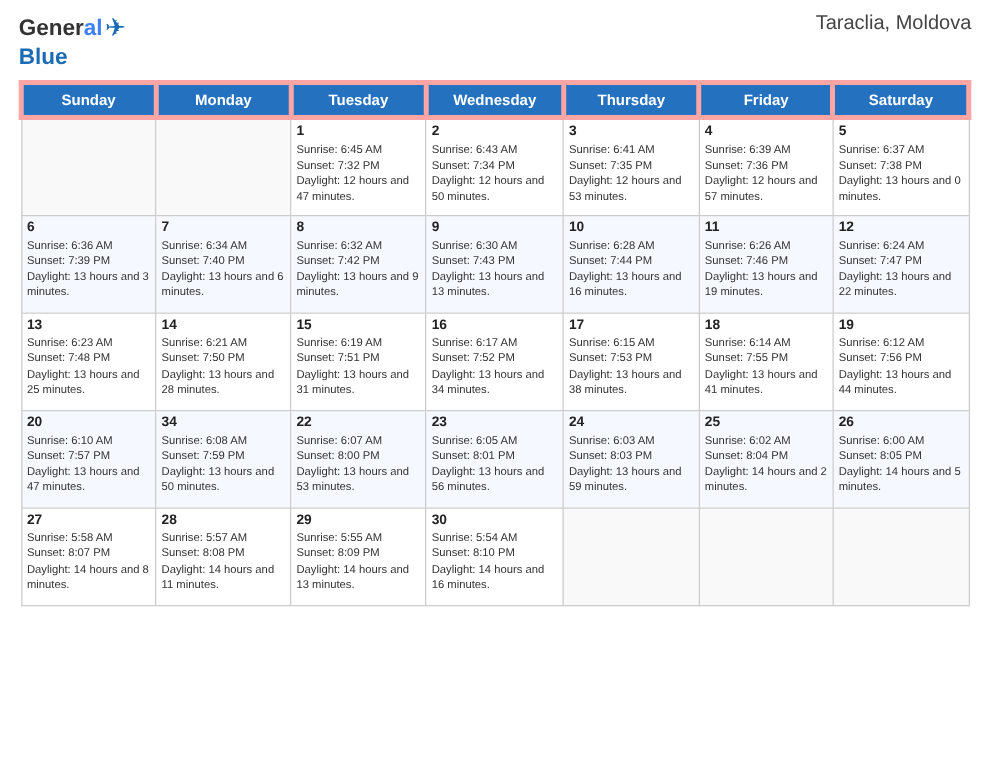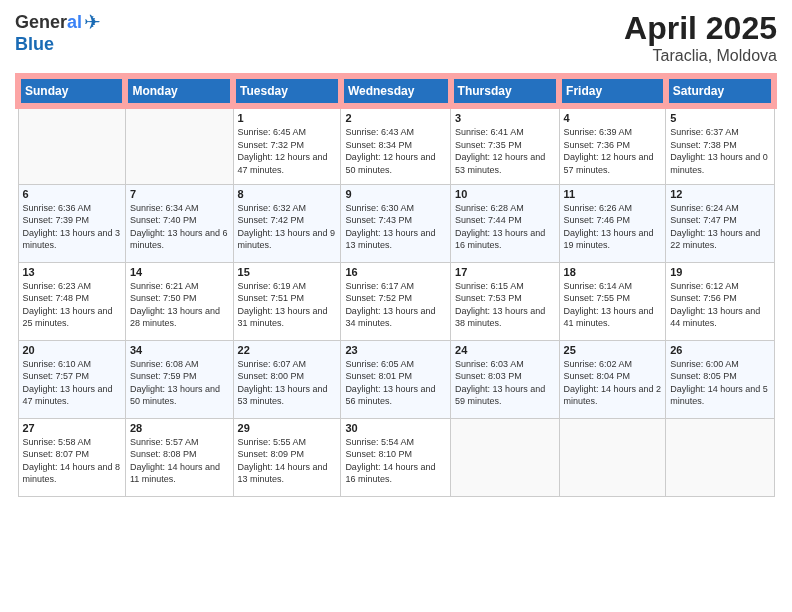--- a/index.html
+++ b/index.html
@@ -64,22 +64,22 @@
     .calendar {
       width: 100%;
       border-collapse: collapse;
     }
     .calendar th {
       background: #2471c0;
       color: #fff;
       font-size: 12px;
       font-weight: bold;
       padding: 5px 4px;
-      text-align: left;
-      border: 6px solid #fca5a5;
+      text-align: center;
+      border: 4px solid #fca5a5;
     }
     .calendar td {
       border: 1px solid #ccc;
       vertical-align: top;
       padding: 3px 4px;
       font-size: 9.5px;
       color: #333;
       width: 113px;
       height: 78px;
       background: #fff;
@@ -111,21 +111,20 @@
     <div class="logo">
       <div class="logo-top">
         <span class="logo-general">
           <span>Gener</span><span class="logo-blue-part">al</span>
         </span>
         <span class="logo-bird">✈</span>
       </div>
       <span class="logo-blue-text">Blue</span>
     </div>
     <div class="title-block">
-      <div class="main-title">April 2025</div>
       <div class="subtitle">Taraclia, Moldova</div>
     </div>
   </div>
 
   <table class="calendar">
     <thead>
       <tr id="header-row">
           <th>Sunday</th>
           <th>Monday</th>
           <th>Tuesday</th>
@@ -141,21 +140,21 @@
           <td class="empty"></td>
           <td>
             <span class="day-number">1</span>
             <div class="day-detail" style="white-space: pre-line;">Sunrise: 6:45 AM
 Sunset: 7:32 PM
 Daylight: 12 hours and 47 minutes.</div>
           </td>
           <td>
             <span class="day-number">2</span>
             <div class="day-detail" style="white-space: pre-line;">Sunrise: 6:43 AM
-Sunset: 8:34 PM
+Sunset: 7:34 PM
 Daylight: 12 hours and 50 minutes.</div>
           </td>
           <td>
             <span class="day-number">3</span>
             <div class="day-detail" style="white-space: pre-line;">Sunrise: 6:41 AM
 Sunset: 7:35 PM
 Daylight: 12 hours and 53 minutes.</div>
           </td>
           <td>
             <span class="day-number">4</span>

